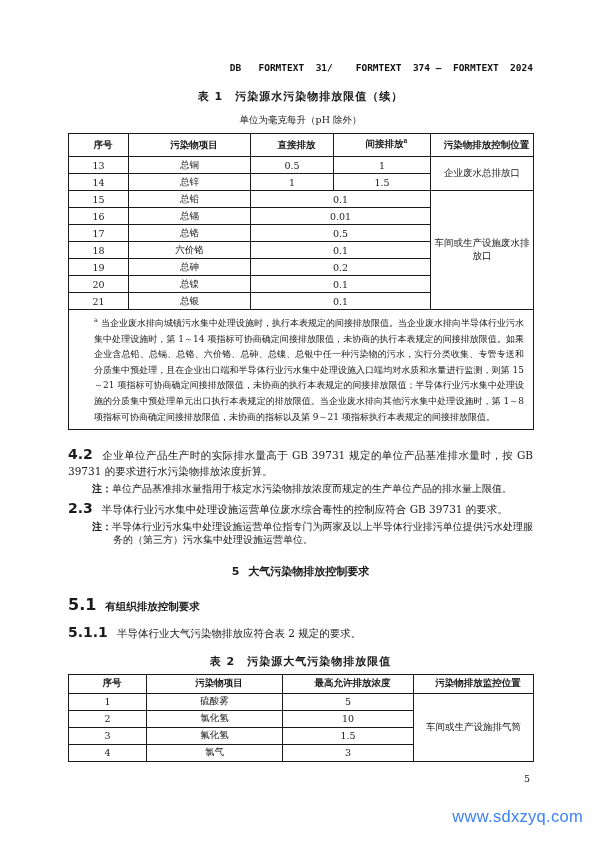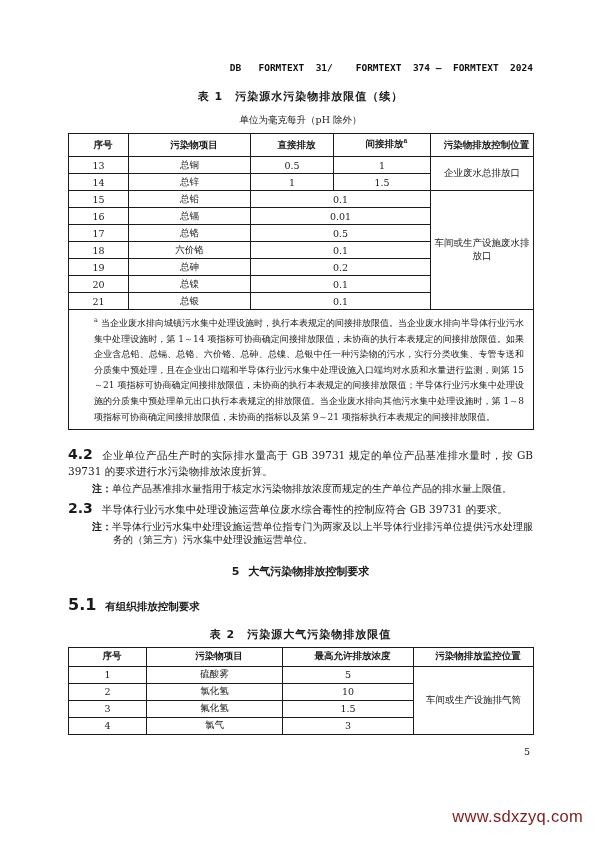--- a/index.html
+++ b/index.html
@@ -120,21 +120,21 @@
     font-size: 9.5px;
     padding-right: 3px;
   }
 
   .watermark {
     position: absolute;
     right: 17px;
     bottom: 22px;
     font-family: "Liberation Sans", sans-serif;
     font-size: 16.5px;
-    color: #7f1d1d;
+    color: #3b82f6;
     letter-spacing: 0.3px;
   }
 </style>
 </head>
 <body>
 
 <div class="page">
   <div class="content">
 
     <div class="doc-header">DB   FORMTEXT  31/    FORMTEXT  374 —  FORMTEXT  2024</div>
@@ -218,20 +218,21 @@
     <p class="clause"><span class="clause-num">4.2</span><span>企业单位产品生产时的实际排水量高于 GB 39731 规定的单位产品基准排水量时，按 GB 39731 的要求进行水污染物排放浓度折算。</span></p>
     <p class="note"><span class="note-label">注：</span><span>单位产品基准排水量指用于核定水污染物排放浓度而规定的生产单位产品的排水量上限值。</span></p>
 
     <p class="clause" style="margin-top:4px"><span class="clause-num">2.3</span><span>半导体行业污水集中处理设施运营单位废水综合毒性的控制应符合 GB 39731 的要求。</span></p>
     <p class="note"><span class="note-label">注：</span><span>半导体行业污水集中处理设施运营单位指专门为两家及以上半导体行业排污单位提供污水处理服务的（第三方）污水集中处理设施运营单位。</span></p>
 
     <div class="sec-heading"><span class="clause-num">5</span><span>大气污染物排放控制要求</span></div>
 
     <div class="subsec-heading"><span class="clause-num">5.1</span><span>有组织排放控制要求</span></div>
 
+    <p class="clause clause-511"><span class="clause-num">5.1.1</span><span>半导体行业大气污染物排放应符合表 2 规定的要求。</span></p>
 
     <div class="tbl-caption tbl2-caption">表 2　污染源大气污染物排放限值</div>
 
     <table id="table2">
       <colgroup>
         <col style="width:78px">
           <col style="width:136px">
           <col style="width:131px">
           <col style="width:120px">
       </colgroup>

